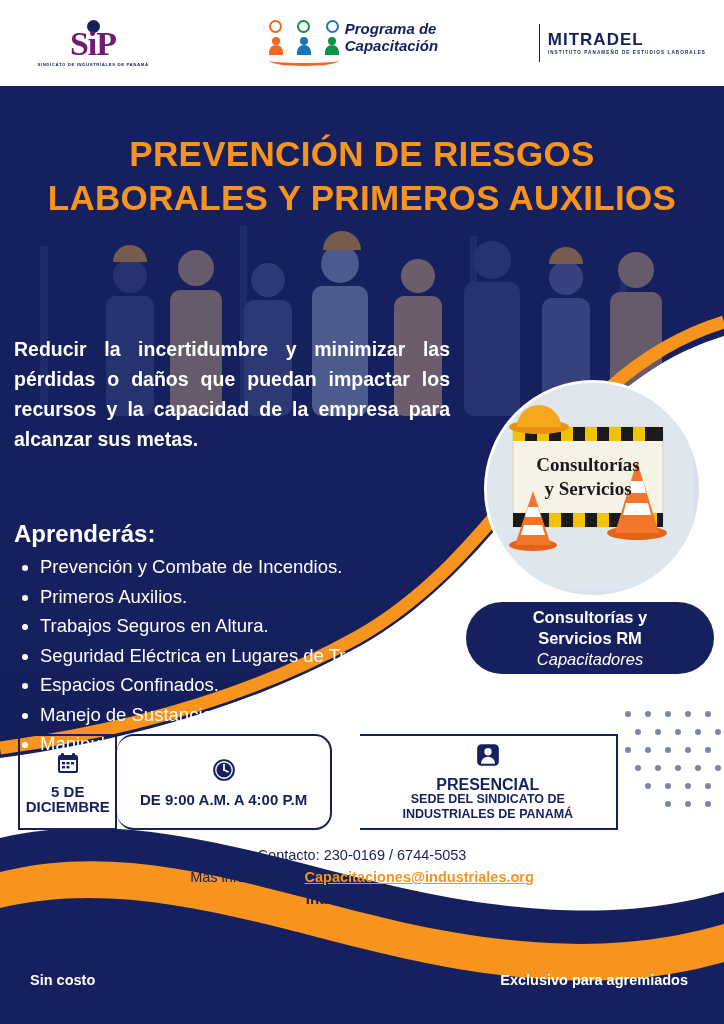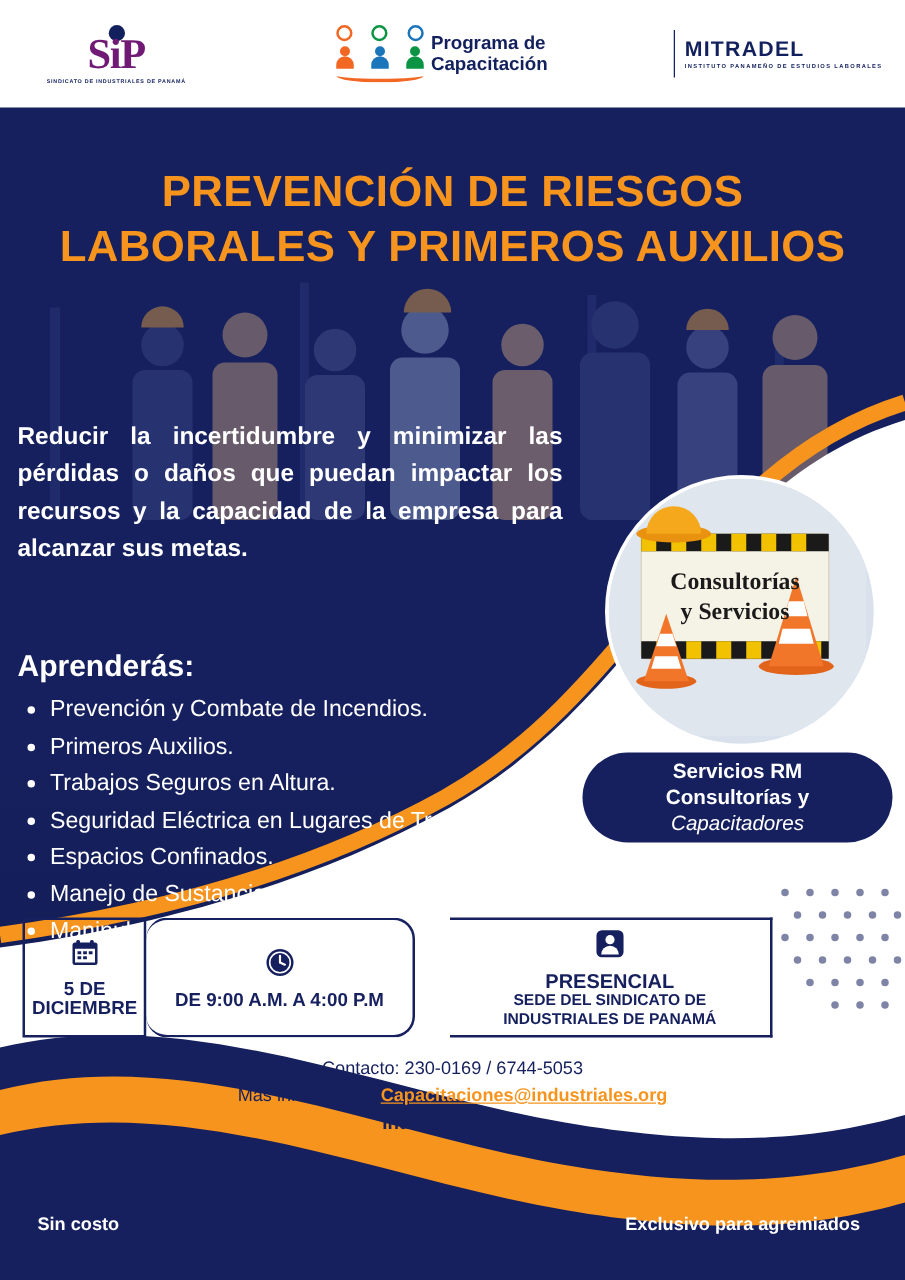--- a/index.html
+++ b/index.html
@@ -19,21 +19,21 @@
     position:absolute;top:0;left:0;width:724px;height:86px;
     background:#ffffff;display:flex;align-items:center;
     justify-content:space-between;padding:0 18px;box-sizing:border-box;
   }
   .logo-sip{width:150px;text-align:center;}
   .sip-mark{font-weight:bold;font-size:34px;color:#701a75;letter-spacing:-1px;line-height:30px;
     font-family:"Liberation Serif",serif;}
   .sip-sub{font-size:4.3px;letter-spacing:0.6px;color:#13205e;font-weight:bold;margin-top:3px;}
   .sip-dot{width:13px;height:13px;border-radius:50%;background:#13205e;margin:0 auto -4px auto;}
 
-  .logo-prog{display:flex;align-items:center;gap:6px;}
+  .logo-prog{display:flex;gap:6px;font-style:italic;}
   .prog-icons{width:70px;}
   .prog-row{display:flex;justify-content:space-between;margin-bottom:2px;}
   .ic{width:13px;height:13px;border-radius:50%;border:2px solid #0b9444;box-sizing:border-box;}
   .ic.o{border-color:#f26722;}
   .ic.b{border-color:#1b75bb;}
   .ic.g{border-color:#0b9444;}
   .people{display:flex;justify-content:space-between;align-items:flex-end;height:20px;}
   .pp{width:14px;height:18px;position:relative;}
   .pp:before{content:"";position:absolute;top:0;left:3px;width:8px;height:8px;border-radius:50%;}
   .pp:after{content:"";position:absolute;bottom:0;left:0;width:14px;height:10px;border-radius:7px 7px 0 0;}
@@ -328,22 +328,22 @@
           <polygon points="41,124 51,124 54,134 38,134" fill="#ffffff"></polygon>
           <polygon points="37,142 55,142 58,152 34,152" fill="#ffffff"></polygon>
         </g>
 
         <text x="101" y="88" text-anchor="middle" font-family="Liberation Serif, serif" font-size="19" font-weight="bold" fill="#1a1a1a">Consultorías</text>
         <text x="101" y="112" text-anchor="middle" font-family="Liberation Serif, serif" font-size="19" font-weight="bold" fill="#1a1a1a">y Servicios</text>
       </svg>
     </div>
 
     <div class="cons-pill">
+      <div class="l1">Consultorías y</div>
       <div class="l1">Servicios RM</div>
-      <div class="l1">Consultorías y</div>
       <div class="l2">Capacitadores</div>
     </div>
 
     <div class="info">
 
       <div class="ibox b1">
         <span class="ic-wrap">
           <svg width="24" height="24" viewBox="0 0 24 24">
             <rect x="2" y="4" width="20" height="18" rx="2" fill="#16205e"></rect>
             <rect x="4" y="9" width="16" height="11" fill="#ffffff"></rect>

